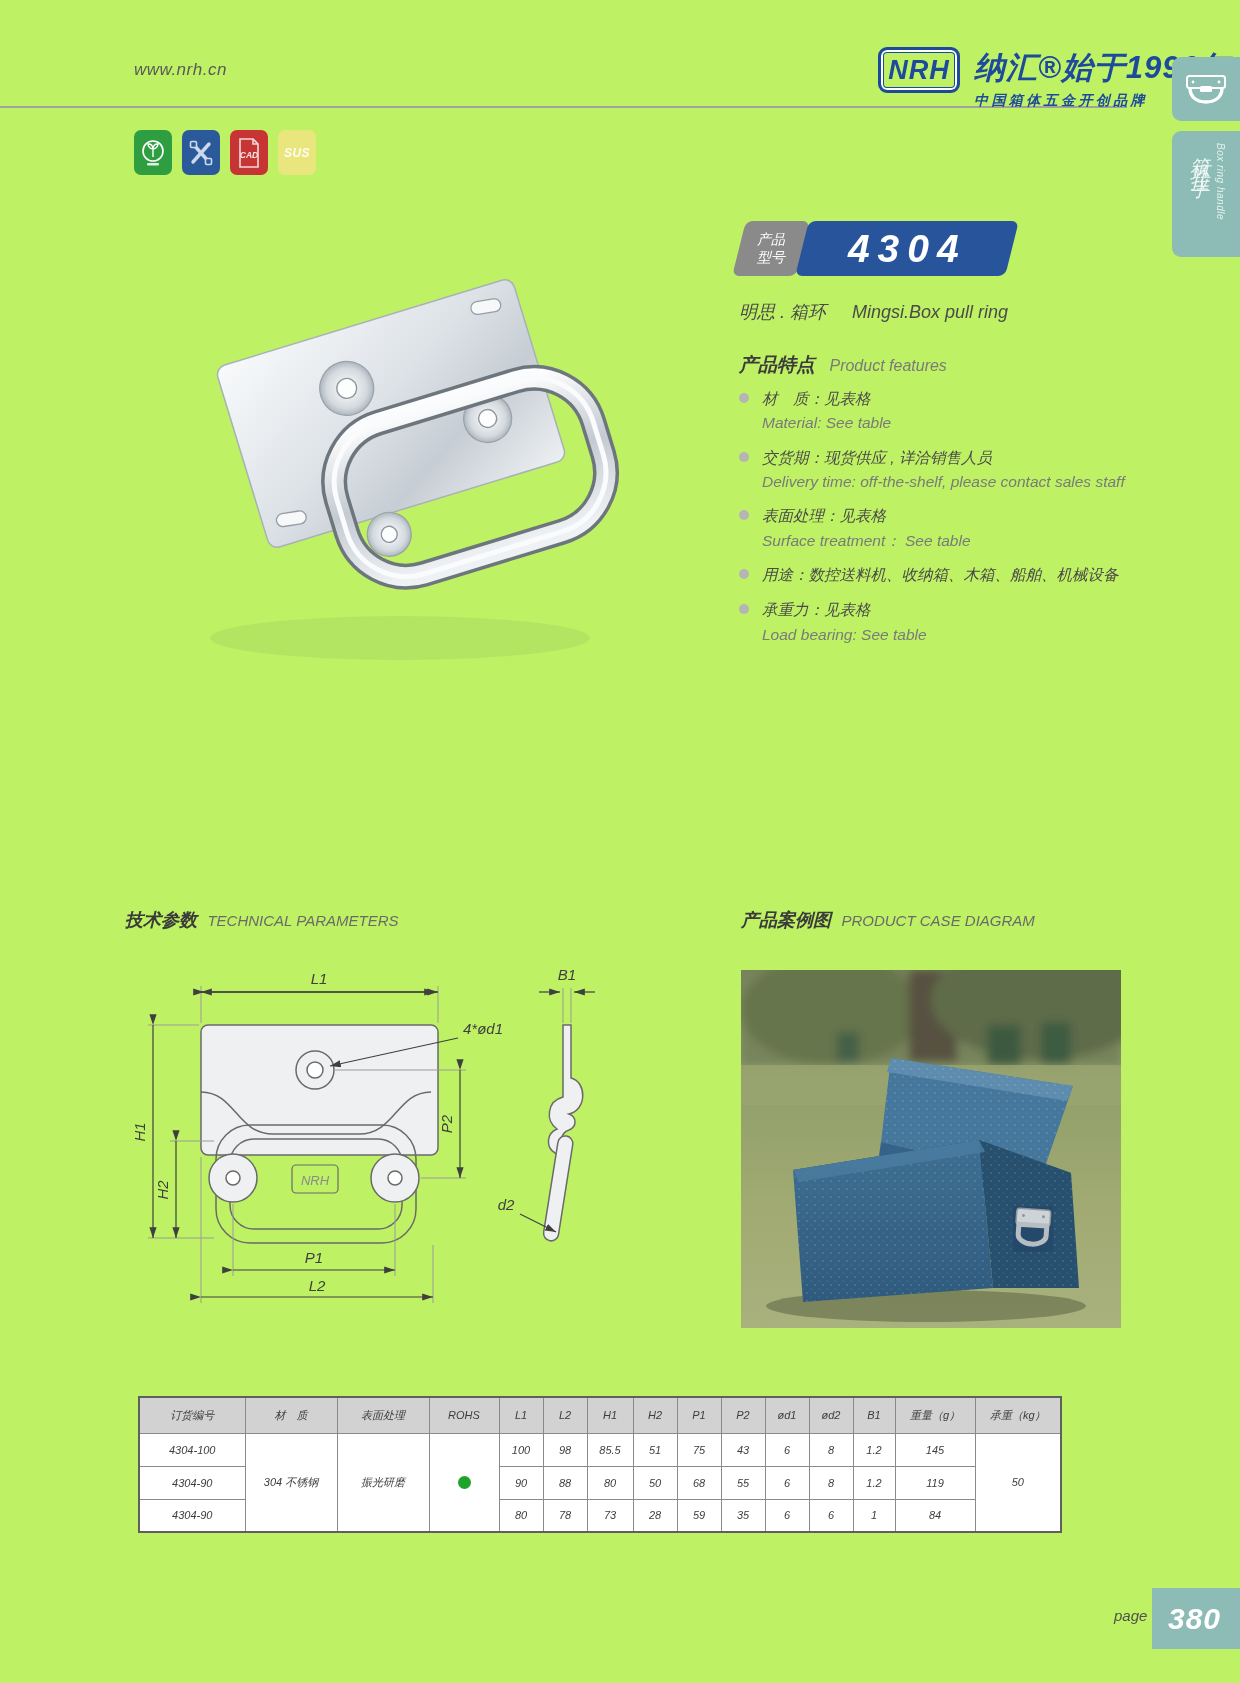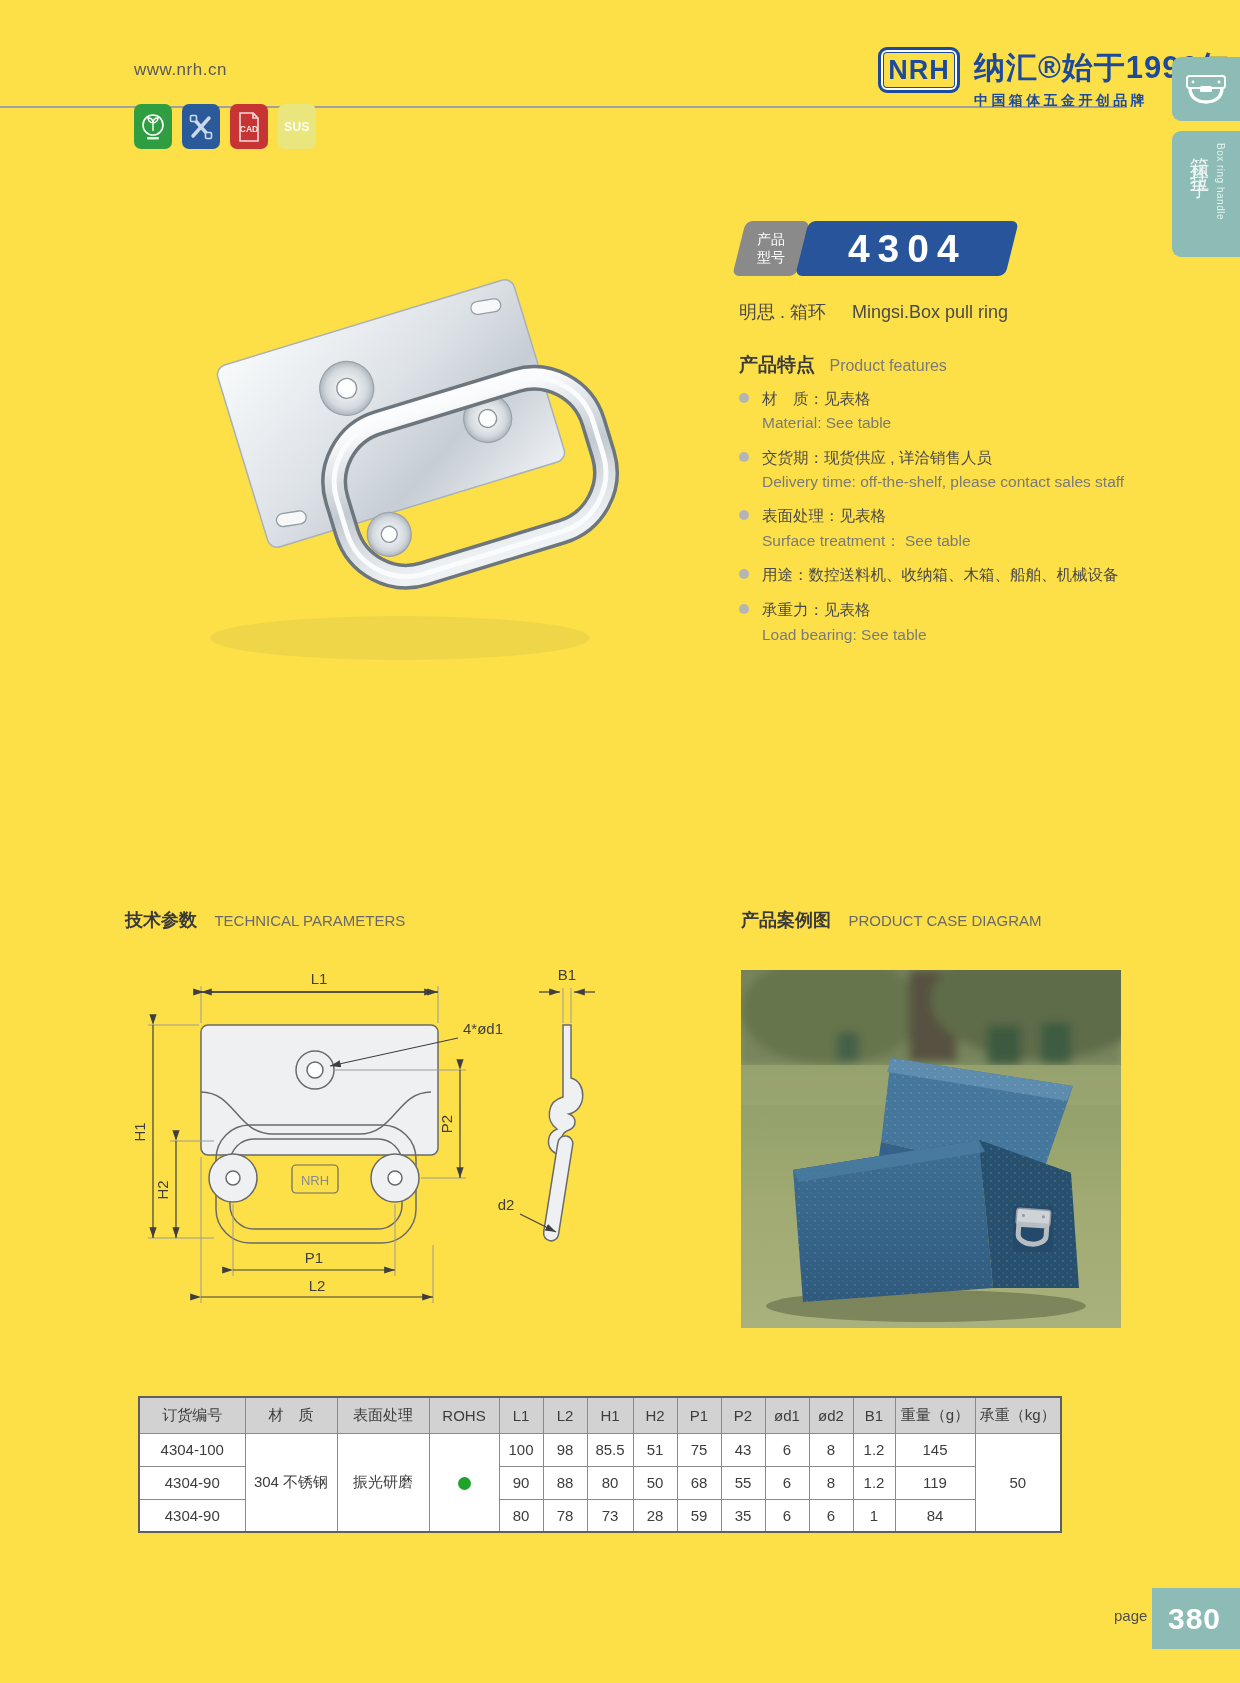--- a/index.html
+++ b/index.html
@@ -1,32 +1,32 @@
 <!DOCTYPE html>
 <html><head>
 <meta charset="utf-8">
 <style>
   * { margin:0; padding:0; box-sizing:border-box; }
   html,body { background:#ffffff; }
   body { font-family:"Liberation Sans", sans-serif; }
-  .page { position:relative; width:1240px; height:1683px; background:#fde047; overflow:hidden; }
+  .page { position:relative; width:1240px; height:1683px; background:#bef264; overflow:hidden;font-style:italic; }
 
   
   .site-url { position:absolute; left:134px; top:60px; font-size:17px; color:#595959; letter-spacing:.5px; text-decoration:none; }
   .header-rule { position:absolute; left:0; top:106px; width:1127px; height:2px; background:#a1a1a1; }
   .logo-wrap { position:absolute; left:878px; top:47px; display:flex; align-items:flex-start; }
   .logo-box { width:82px; height:46px; border:3px solid #1e4a9c; border-radius:9px; display:flex; align-items:center; justify-content:center;
               box-shadow: inset 0 0 0 2px #fff, inset 0 0 0 3px #1e4a9c; }
   .logo-box span { font-size:27px; font-weight:bold; color:#1e4a9c; letter-spacing:1px; }
   .brand-text { margin-left:14px; color:#1e4a9c; }
   .brand-text .l1 { font-size:31px; font-weight:bold; letter-spacing:1px; }
   .brand-text .l2 { font-size:14px; font-weight:bold; letter-spacing:3.4px; margin-top:3px; }
 
   
-  .badges { position:absolute; left:134px; top:104px; display:flex; gap:10px; }
+  .badges { position:absolute; left:134px; top:130px; display:flex; gap:10px; }
   .badge { width:38px; height:45px; border-radius:7px; display:flex; align-items:center; justify-content:center; flex-direction:column; }
   .badge.green { background:#2f9e41; }
   .badge.blue  { background:#2b5a9b; }
   .badge.red   { background:#c63434; }
   .badge.yellow{ background:#eae67e; }
   .badge .txt  { color:rgba(255,255,255,.9); font-weight:bold; font-size:12px; letter-spacing:.5px; }
 
   
   .side-tab1 { position:absolute; left:1172px; top:57px; width:68px; height:64px; background:#8cbcb5; border-radius:9px 0 0 9px;
                display:flex; align-items:center; justify-content:center; }
@@ -51,34 +51,34 @@
   .feat-title .en { font-size:16px; color:#7a7a7a; margin-left:10px; }
   .feat-list { position:absolute; left:739px; top:388px; width:390px; }
   .feat-item { position:relative; padding-left:23px; margin-bottom:13px; }
   .feat-item .dot { position:absolute; left:0; top:5px; width:10px; height:10px; border-radius:50%; background:#b5b5b5; }
   .feat-item .cn { font-size:15.5px; color:#4a4a4a; line-height:1.45; }
   .feat-item .en { font-size:15.5px; color:#7a7a7a; line-height:1.3; margin-top:3px; }
 
   
   .sec { position:absolute; top:908px; }
   .sec .cn { font-size:18px; font-weight:bold; color:#3a3a3a; }
-  .sec .en { font-size:15px; color:#6a6a6a; margin-left:13px; }
+  .sec .en { font-size:15px; color:#6a6a6a; margin-left:6px; }
   .sec.left { left:125px; }
   .sec.right { left:741px; }
 
   
   .case-photo { position:absolute; left:741px; top:970px; width:380px; height:358px; overflow:hidden; }
 
   
   .hero { position:absolute; left:140px; top:248px; }
   .tech { position:absolute; left:108px; top:940px; }
 
   
   .spec { position:absolute; left:138px; top:1396px; border-collapse:collapse; table-layout:fixed; }
-  .spec th, .spec td { border:1px solid #8a8a8a; text-align:center; font-weight:normal; color:#3d3d3d; font-size:15px; }
+  .spec th, .spec td { border:1px solid #8a8a8a; text-align:center; font-weight:normal; color:#3d3d3d; font-size:11px; }
   .spec th { background:#d2d2d2; height:36px; }
   .spec td { height:33px; background:#fff; }
   .spec { border:2px solid #5f5f5f; }
   .rohs-dot { display:inline-block; width:13px; height:13px; border-radius:50%; background:#1fa32a; vertical-align:middle; }
 
   
   .page-label { position:absolute; left:1114px; top:1607px; font-size:15px; color:#4f4f4f; }
   .page-box { position:absolute; left:1152px; top:1588px; width:100px; height:61px; background:#8cbcb5;
               display:flex; align-items:center; }
   .page-box span { color:#fff; font-size:30px; font-weight:bold; margin-left:16px; letter-spacing:1px; }

